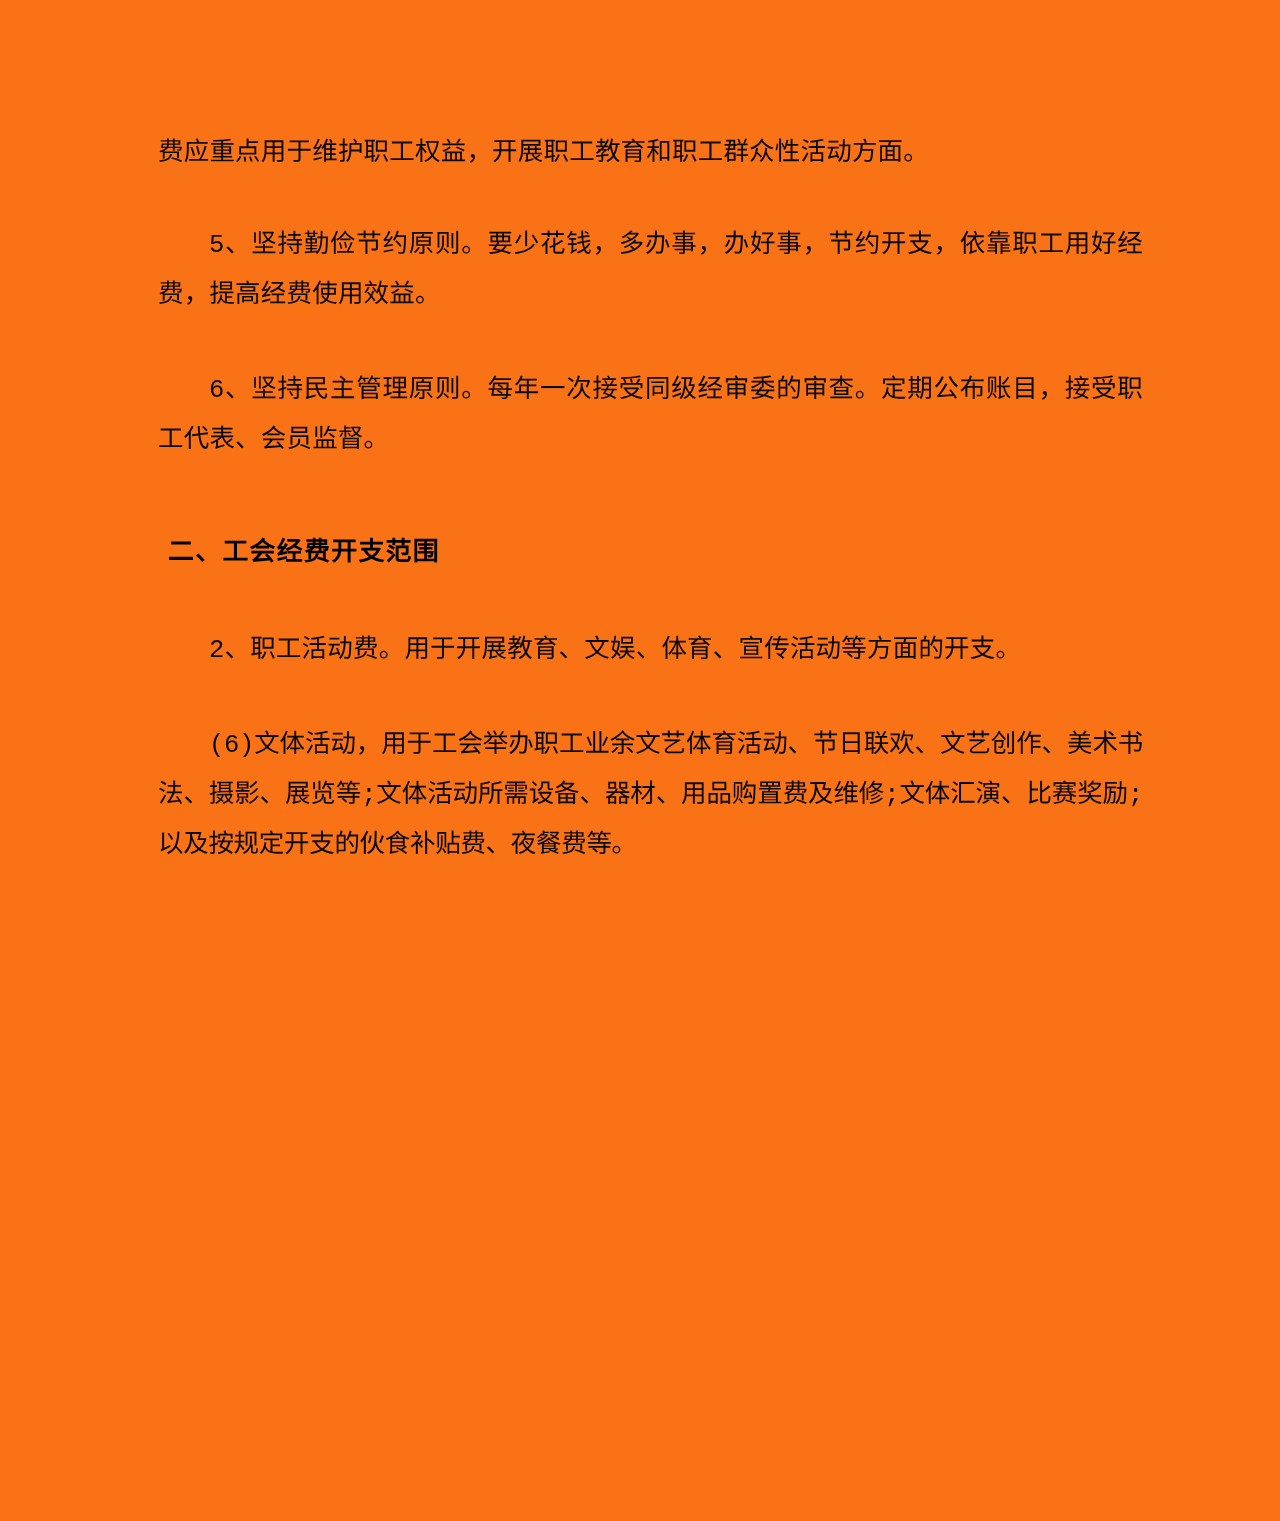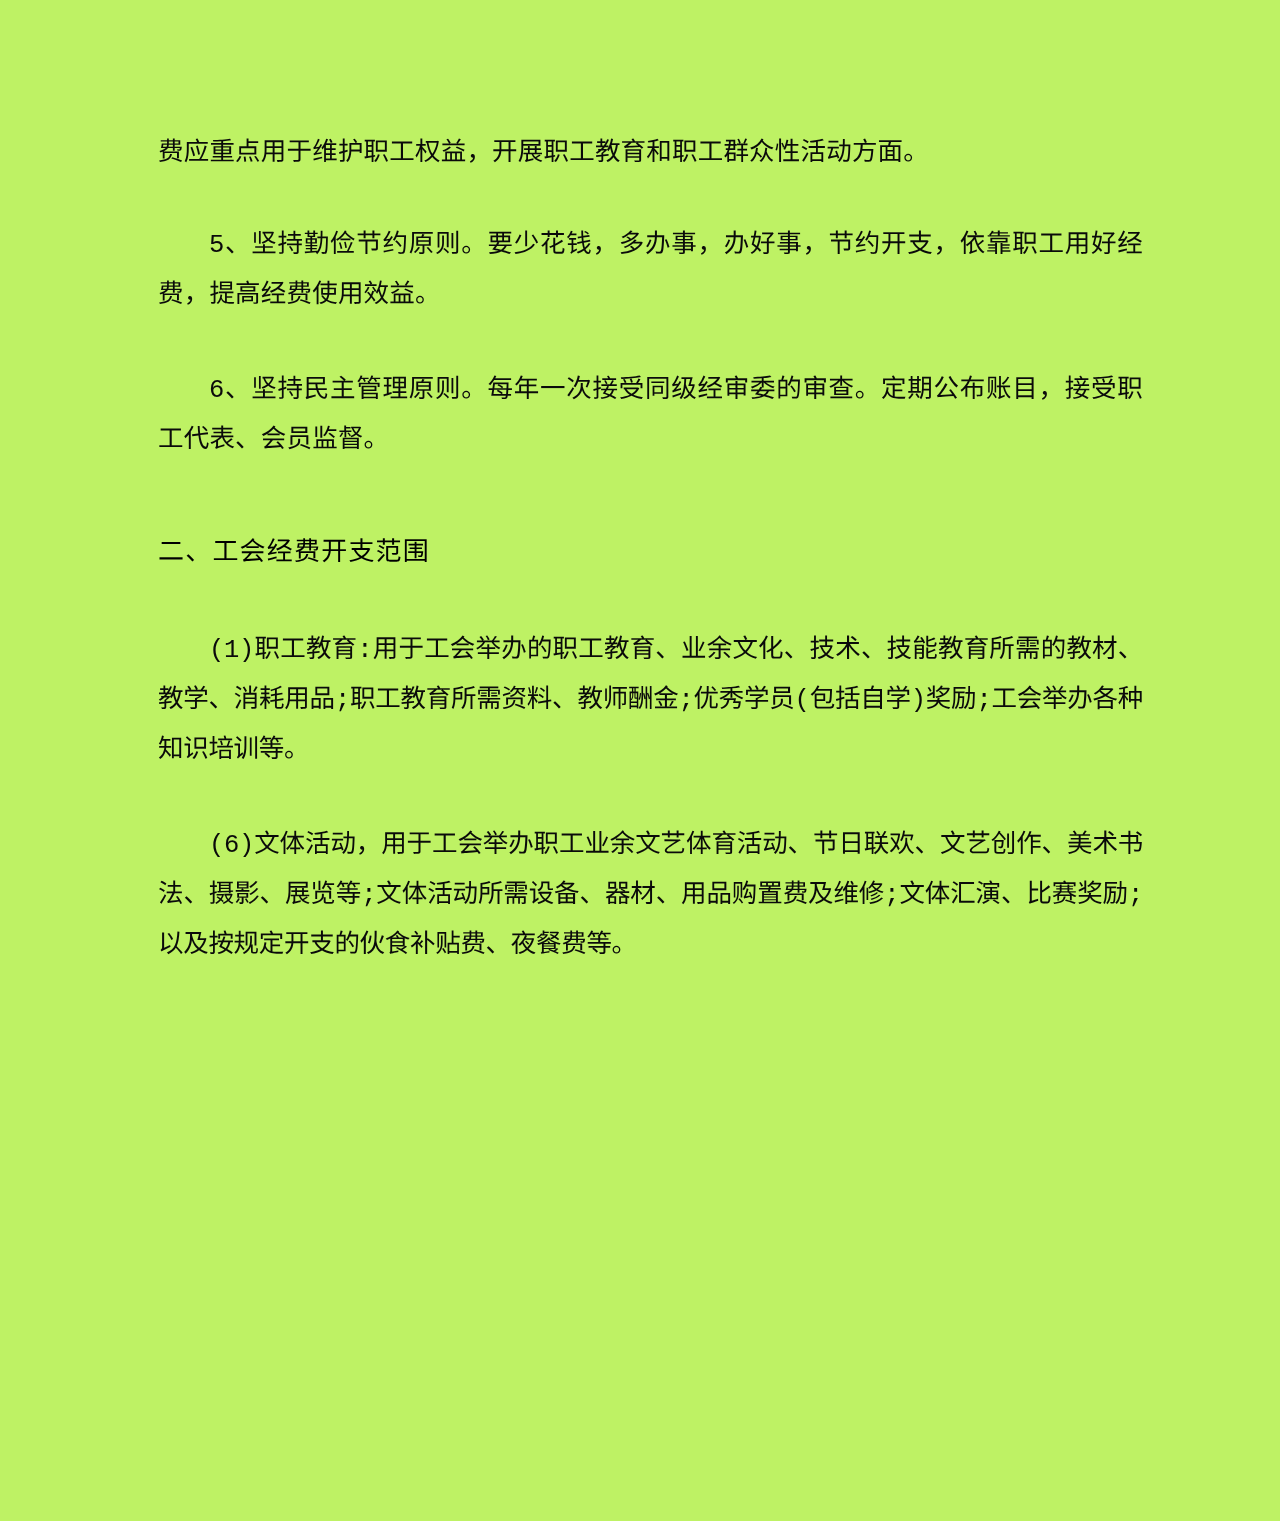--- a/index.html
+++ b/index.html
@@ -14,21 +14,21 @@
     overflow: hidden;
     font-family: "Liberation Sans", "DejaVu Sans", sans-serif;
     color: #000000;
     -webkit-font-smoothing: antialiased;
   }
 
   .page {
     position: relative;
     width: 1280px;
     height: 1521px;
-    background: #bef264;
+    background: #f97316;
     box-sizing: border-box;
     padding: 0;
   }
 
   .content {
     position: absolute;
     left: 158px;
     top: 126px;
     width: 985px;
   }
@@ -58,23 +58,23 @@
 
   
   .para.sub {
     font-stretch: semi-condensed;
     letter-spacing: -0.3px;
   }
 
   .heading {
     font-size: 26px;
     line-height: 50px;
-    font-weight: 400;
+    font-weight: 700;
     letter-spacing: 1.2px;
-    margin: 0 0 44px 0;
+    margin: 0 0 44px 10px;
     text-indent: 0;
     color: #000000;
   }
 
   
   .gap-lg { margin-bottom: 50px; }
   .gap-xl { margin-bottom: 60px; }
 </style>
 </head>
 <body>
@@ -85,20 +85,20 @@
     <p class="para no-indent">费应重点用于维护职工权益，开展职工教育和职工群众性活动方面。</p>
 
     <p class="para indent">5、坚持勤俭节约原则。要少花钱，多办事，办好事，节约开支，依靠职工用好经费，提高经费使用效益。</p>
 
 
     <p class="para indent gap-xl">6、坚持民主管理原则。每年一次接受同级经审委的审查。定期公布账目，接受职工代表、会员监督。</p>
 
     <h2 class="heading gap-lg">二、工会经费开支范围</h2>
 
 
+    <p class="para indent">2、职工活动费。用于开展教育、文娱、体育、宣传活动等方面的开支。</p>
 
-    <p class="para indent sub">(1)职工教育:用于工会举办的职工教育、业余文化、技术、技能教育所需的教材、教学、消耗用品;职工教育所需资料、教师酬金;优秀学员(包括自学)奖励;工会举办各种知识培训等。</p>
 
     <p class="para indent sub">(6)文体活动，用于工会举办职工业余文艺体育活动、节日联欢、文艺创作、美术书法、摄影、展览等;文体活动所需设备、器材、用品购置费及维修;文体汇演、比赛奖励;以及按规定开支的伙食补贴费、夜餐费等。</p>
 
 
   </div>
 </div>
 
 </body></html>

